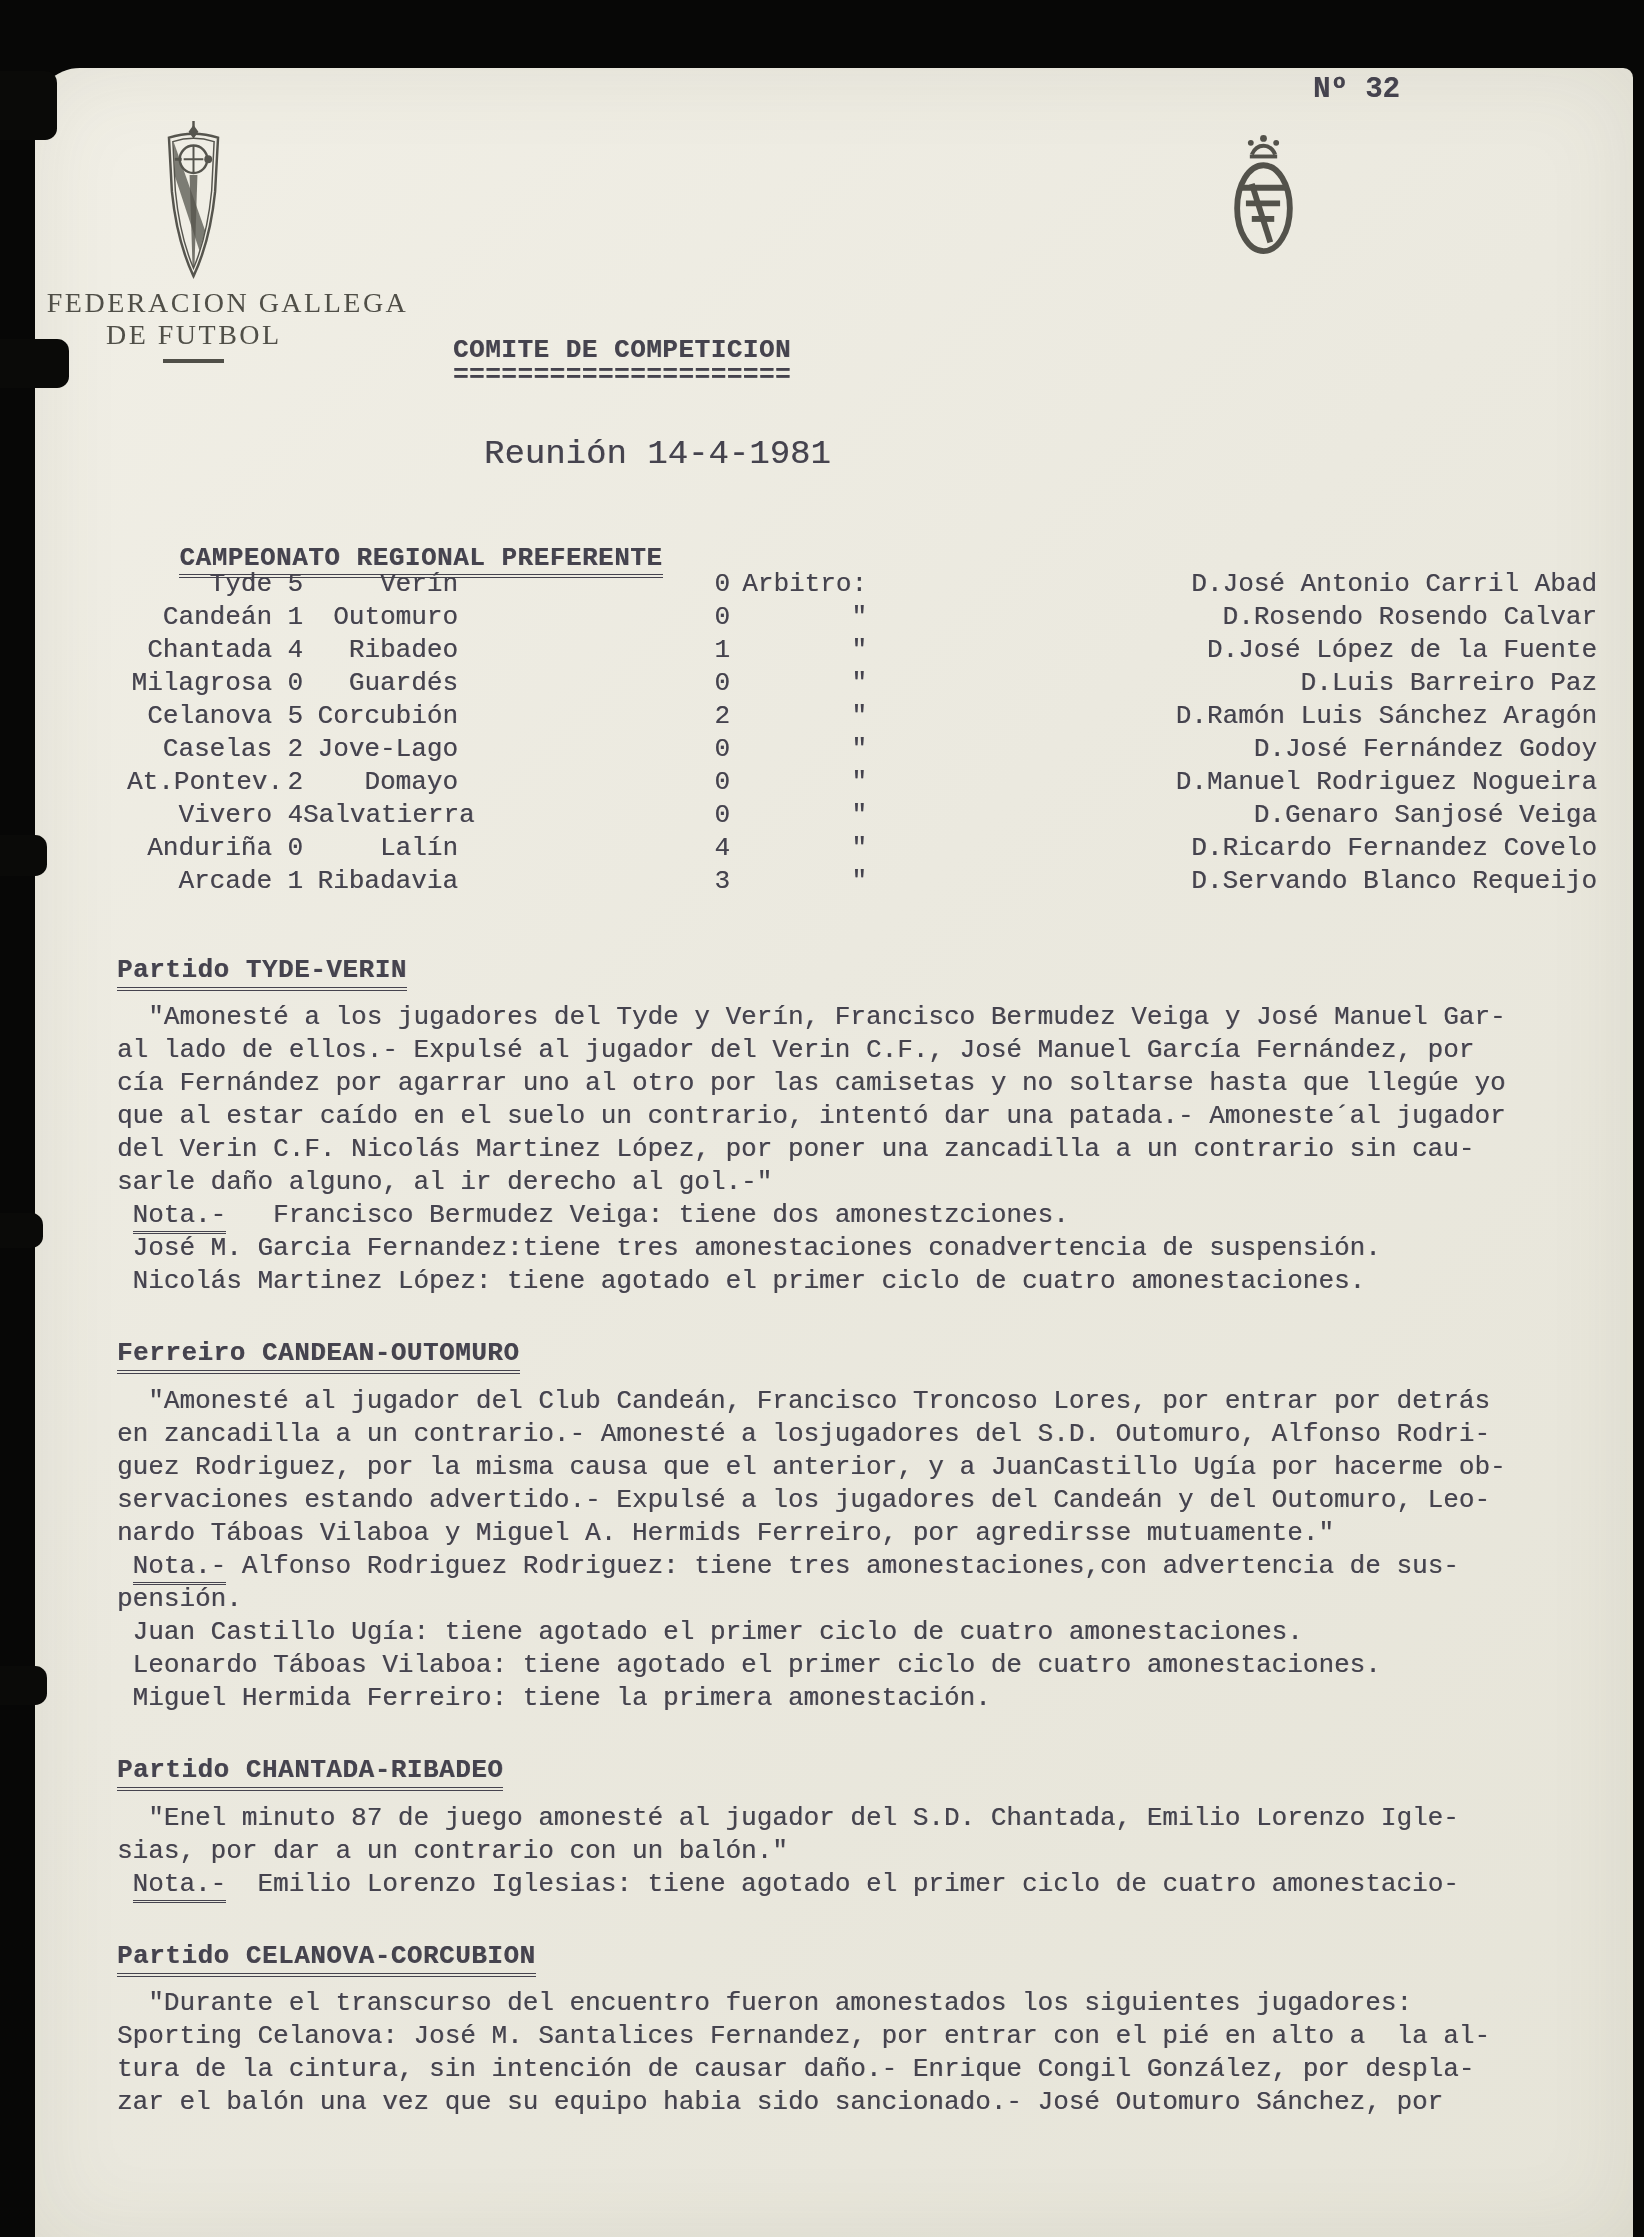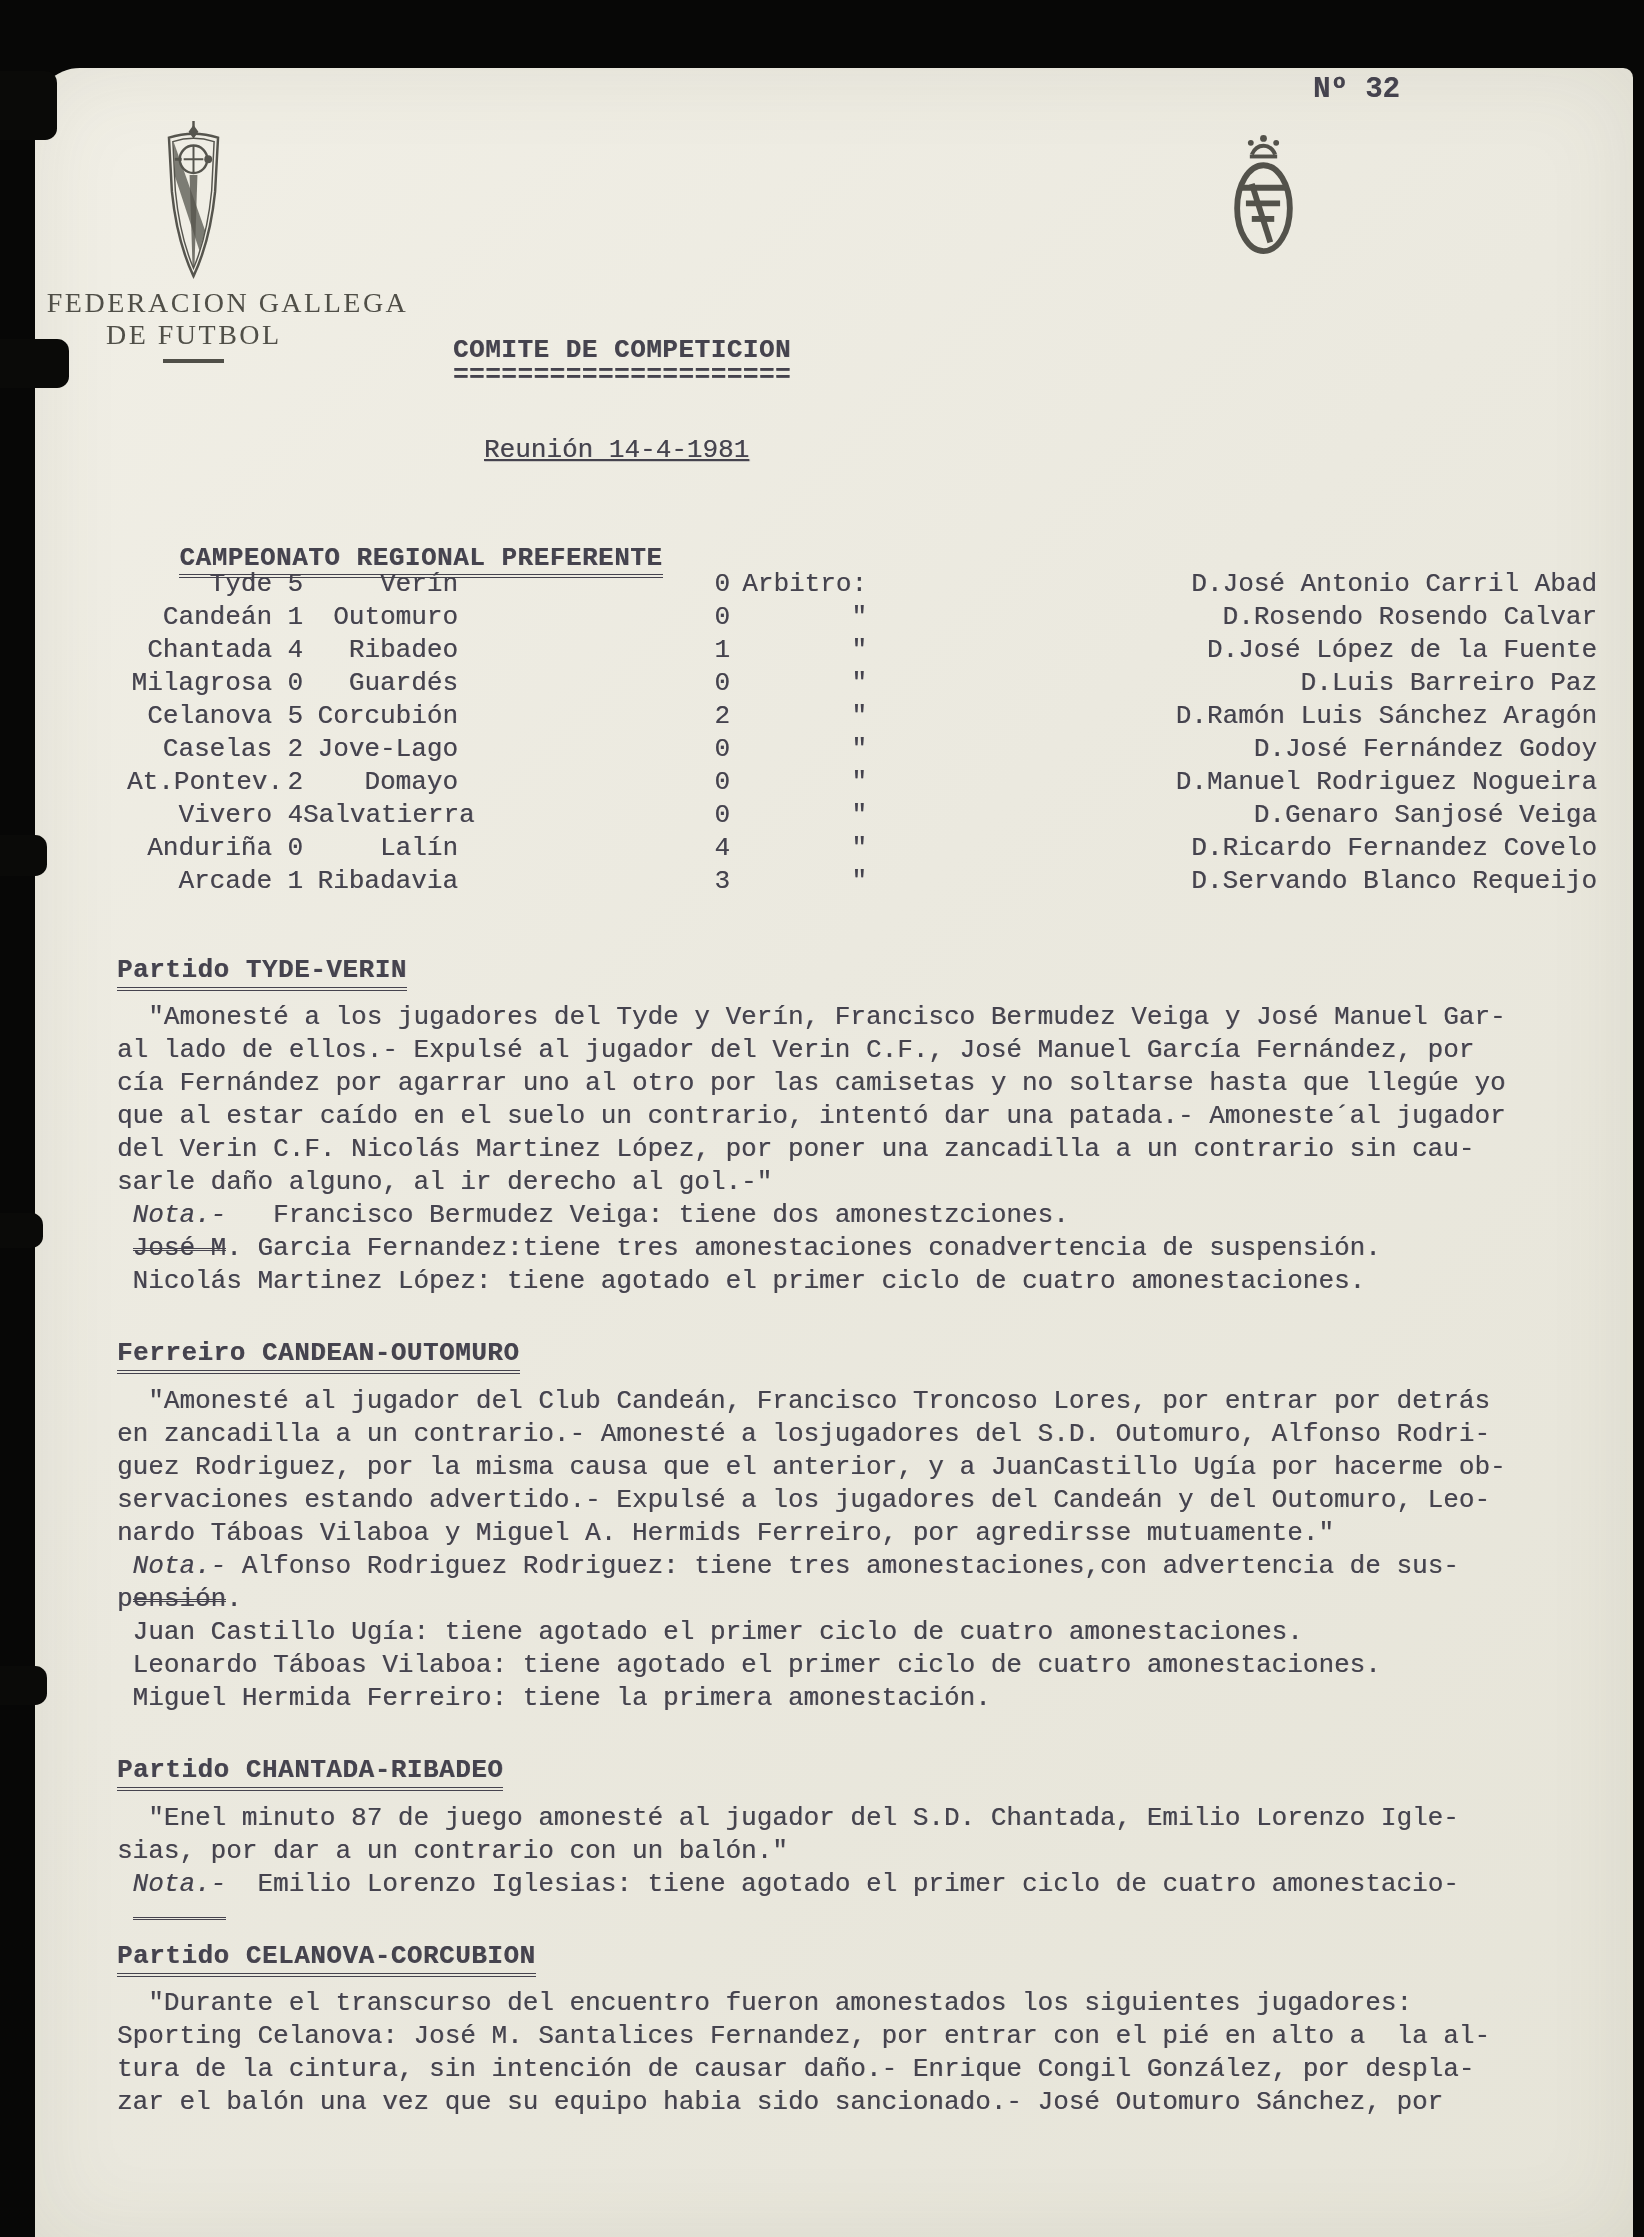--- a/index.html
+++ b/index.html
@@ -30,21 +30,21 @@
   .lh-name{
     font-family:"Liberation Serif",serif;color:#504f48;font-size:28px;
     letter-spacing:2.5px;line-height:32px;white-space:pre;
   }
   .lh-rule{width:61px;height:3.9px;background:#504f48;margin:8.8px auto 0 auto;}
   .crest{position:absolute;left:1196px;top:67px;}
   
   .doc-title{position:absolute;left:418px;top:267px;text-align:left;}
   .doc-title .t1{font-size:26px;font-weight:bold;letter-spacing:0.5px;}
   .doc-title .eq{font-size:26px;font-weight:bold;line-height:17.6px;margin-top:2px;letter-spacing:0.5px;}
-  .meeting{position:absolute;left:449px;top:367px;font-size:26px;text-decoration:underline;}
+  .meeting{position:absolute;left:449px;top:367px;font-size:34px;}
   
   .camp-heading{position:absolute;left:82px;top:445px;font-size:26px;font-weight:bold;}
   .camp-heading span{border-bottom:4.9px double #45434e;padding-bottom:1px;letter-spacing:0.5px;}
   .results{position:absolute;left:92px;top:500px;width:1470px;}
   .trow{display:flex;line-height:33px;text-align:right;}
   .tcell{display:inline-block;white-space:pre;}
   .c-home{width:145px;}
   .c-hs{width:31px;}
   .c-away{width:155px;}
   .c-as{width:272px;}
@@ -53,21 +53,21 @@
   .c-ref{flex:1;}
   
   .incid{position:absolute;left:82px;top:859px;width:1470px;}
   .incid-heading{margin-left:437px;display:inline-block;font-size:26px;font-weight:bold;
     border-bottom:4.9px double #45434e;padding-bottom:1px;margin-bottom:0;}
   .incid-gap{height:29px;}
   .sec-title{font-size:26px;font-weight:bold;margin-bottom:16.7px;line-height:29px;}
   .sec-title span{border-bottom:4.9px double #45434e;padding-bottom:2px;letter-spacing:0.5px;}
   .sec-block{margin-bottom:41px;}
   .tline{line-height:33px;font-size:26px;}
-  .nota-u{border-bottom:3.9px double #45434e;padding-bottom:18px;font-style:italic;}
+  .nota-u{border-bottom:3.9px double #45434e;padding-bottom:1px;}
 </style>
 </head>
 <body>
 
 <div class="paper">
 
   <div class="page-number tw">Nº 32</div>
 
   <div class="letterhead">
     <svg width="63" height="161" viewBox="0 0 64 164">

